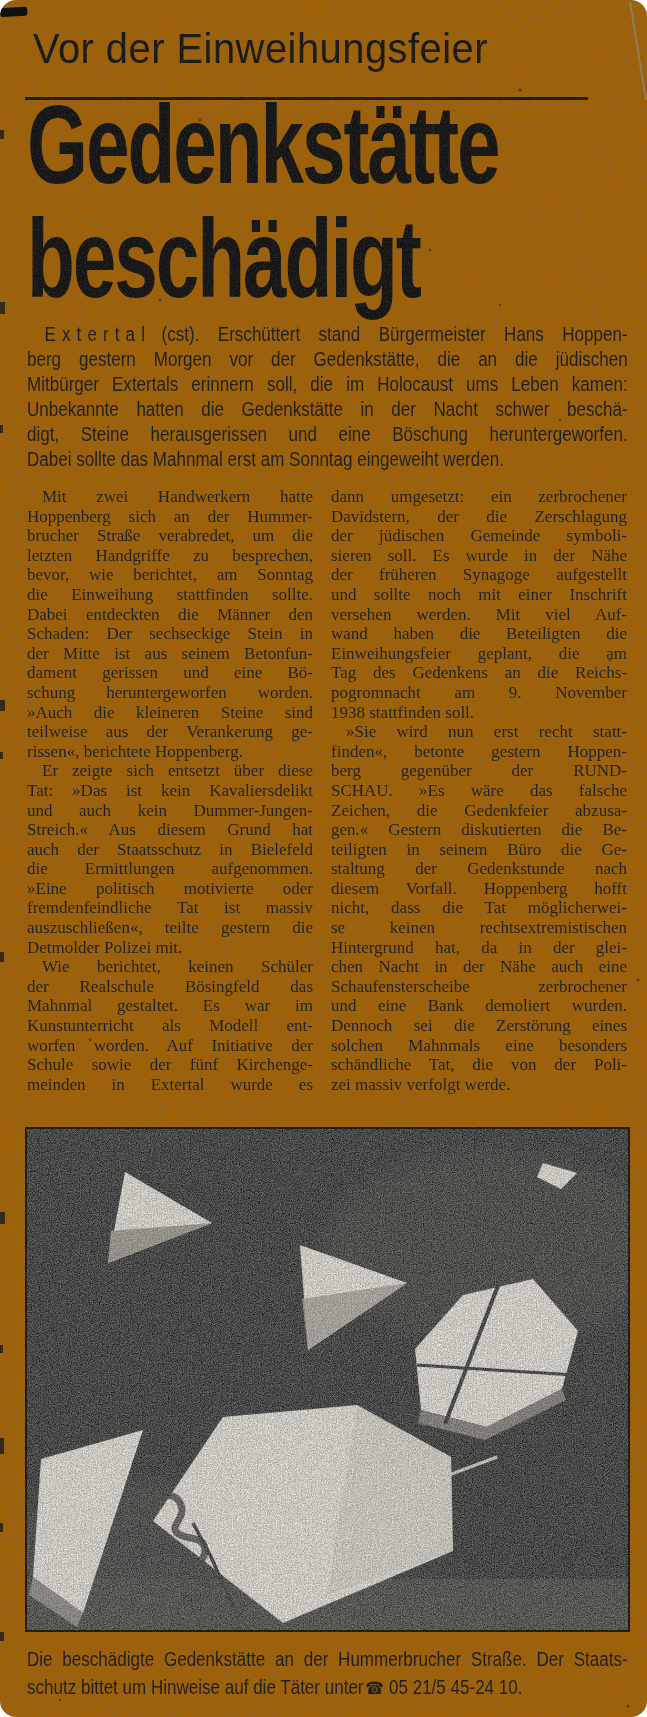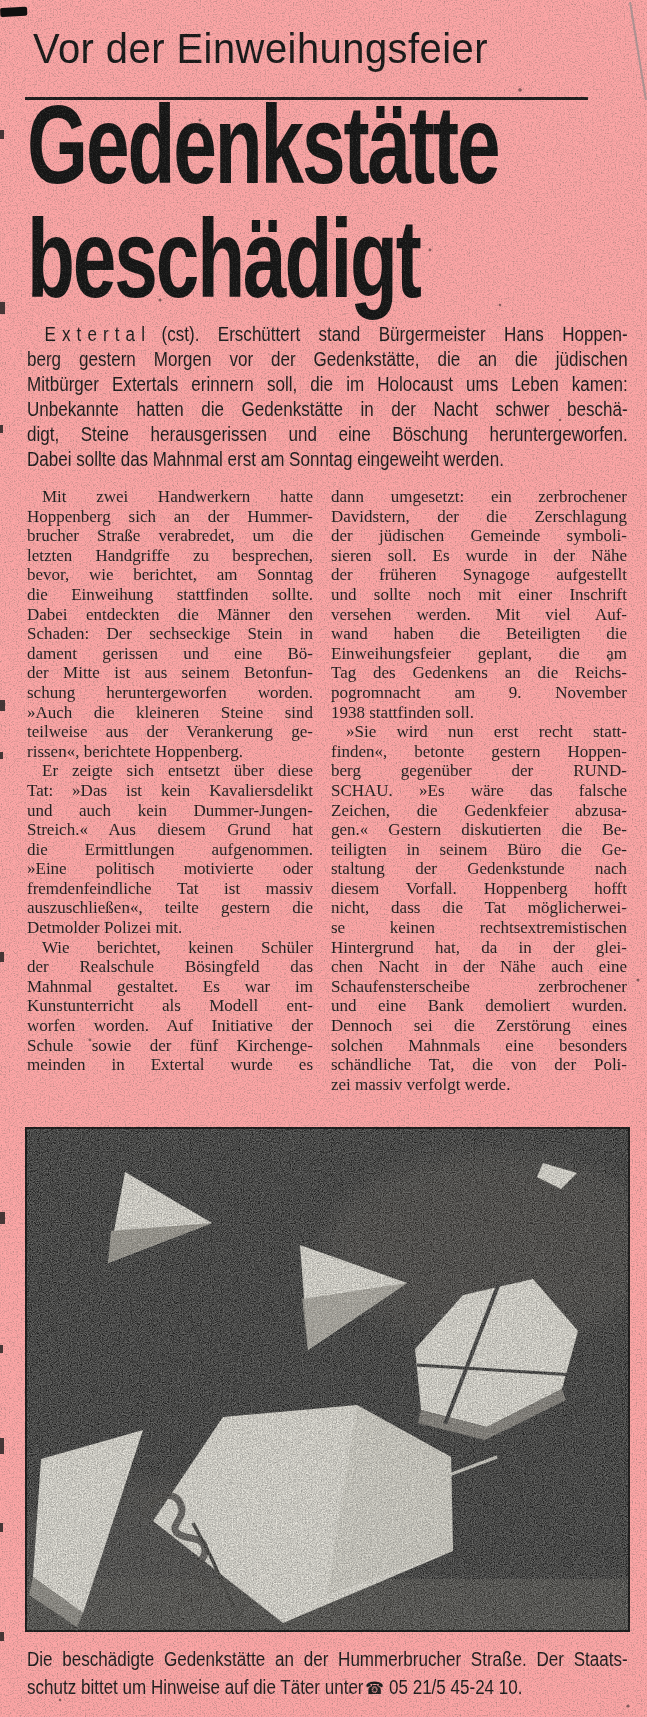--- a/index.html
+++ b/index.html
@@ -1,19 +1,20 @@
 <!DOCTYPE html>
 <html><head>
 <meta charset="utf-8">
 <style>
   html,body{margin:0;padding:0;background:#ffffff;}
   .page{
     position:relative;width:647px;height:1717px;overflow:hidden;
-    background:#fca5a5;color:#1d1d1d;
+    background:#a16207;color:#1d1d1d;
     font-family:"Liberation Sans",sans-serif;
+    border-radius:16px;
   }
   
   .kicker{
     position:absolute;left:33px;top:26px;
     font-size:42px;line-height:1.1;font-weight:400;letter-spacing:.5px;
     transform:scaleX(.95);transform-origin:0 0;white-space:nowrap;color:#171717;
   }
   .kicker-rule{position:absolute;left:25px;top:97px;width:563px;height:3px;background:#1b1b1b;}
   .headline{
     position:absolute;left:27px;top:88px;margin:0;
@@ -80,30 +81,31 @@
 
   <div class="col col-left">
       <div class="tline indent">Mit zwei Handwerkern hatte</div>
       <div class="tline">Hoppenberg sich an der Hummer-</div>
       <div class="tline">brucher Straße verabredet, um die</div>
       <div class="tline">letzten Handgriffe zu besprechen,</div>
       <div class="tline">bevor, wie berichtet, am Sonntag</div>
       <div class="tline">die Einweihung stattfinden sollte.</div>
       <div class="tline">Dabei entdeckten die Männer den</div>
       <div class="tline">Schaden: Der sechseckige Stein in</div>
+      <div class="tline">der Mitte ist aus seinem Betonfun-</div>
       <div class="tline">dament gerissen und eine Bö-</div>
-      <div class="tline">der Mitte ist aus seinem Betonfun-</div>
       <div class="tline">schung heruntergeworfen worden.</div>
       <div class="tline">»Auch die kleineren Steine sind</div>
       <div class="tline">teilweise aus der Verankerung ge-</div>
       <div class="tline endline">rissen«, berichtete Hoppenberg.</div>
       <div class="tline indent">Er zeigte sich entsetzt über diese</div>
       <div class="tline">Tat: »Das ist kein Kavaliersdelikt</div>
       <div class="tline">und auch kein Dummer-Jungen-</div>
       <div class="tline">Streich.« Aus diesem Grund hat</div>
+      <div class="tline">auch der Staatsschutz in Bielefeld</div>
       <div class="tline">die Ermittlungen aufgenommen.</div>
       <div class="tline">»Eine politisch motivierte oder</div>
       <div class="tline">fremdenfeindliche Tat ist massiv</div>
       <div class="tline">auszuschließen«, teilte gestern die</div>
       <div class="tline endline">Detmolder Polizei mit.</div>
       <div class="tline indent">Wie berichtet, keinen Schüler</div>
       <div class="tline">der Realschule Bösingfeld das</div>
       <div class="tline">Mahnmal gestaltet. Es war im</div>
       <div class="tline">Kunstunterricht als Modell ent-</div>
       <div class="tline">worfen worden. Auf Initiative der</div>

